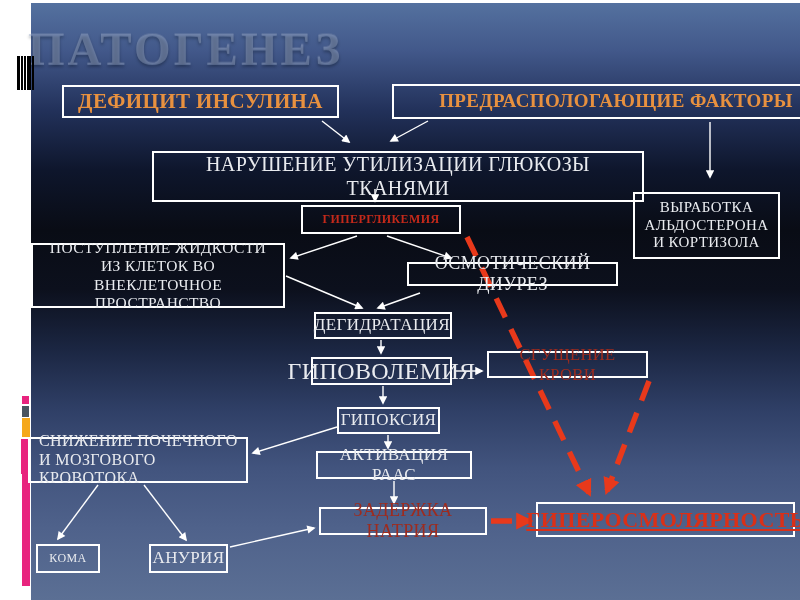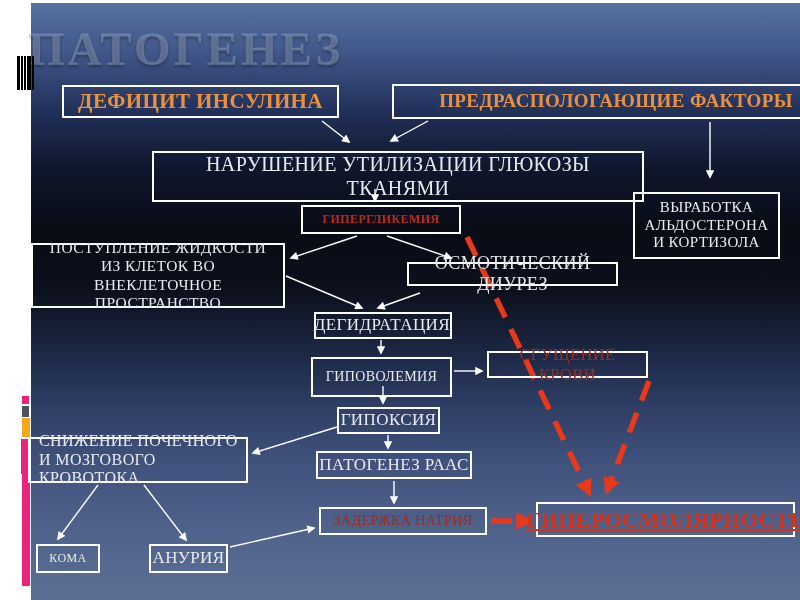--- a/index.html
+++ b/index.html
@@ -38,26 +38,26 @@
     background:transparent;
   }
   .n-deficit       {left:62px; top:85px;  width:277px;height:33px;font-size:21px;font-weight:700;}
   .n-factors       {left:392px;top:84px;  width:448px;height:35px;font-size:19px;font-weight:700;}
   .n-narushenie    {left:152px;top:151px; width:492px;height:51px;font-size:20px;}
   .n-vyrabotka     {left:633px;top:192px; width:147px;height:67px;font-size:15px;}
   .n-giperglikemia {left:301px;top:205px; width:160px;height:29px;font-size:12px;font-weight:700;}
   .n-postuplenie   {left:31px; top:243px; width:254px;height:65px;font-size:15.5px;}
   .n-osmo          {left:407px;top:262px; width:211px;height:24px;font-size:18px;}
   .n-degidratacia  {left:314px;top:312px; width:138px;height:27px;font-size:17px;justify-content:flex-end;}
-  .n-gipovolemia   {left:311px;top:357px; width:141px;height:40px;font-size:14px;}
+  .n-gipovolemia   {left:311px;top:357px; width:141px;height:28px;font-size:24px;}
   .n-sgushenie     {left:487px;top:351px; width:161px;height:27px;font-size:16.5px;}
   .n-gipoksia      {left:337px;top:407px; width:103px;height:27px;font-size:17px;}
   .n-snizhenie     {left:28px; top:437px; width:220px;height:46px;font-size:16px;justify-content:flex-start;text-align:left;padding-left:9px;}
   .n-aktivacia     {left:316px;top:451px; width:156px;height:28px;font-size:17px;}
-  .n-zaderzhka     {left:319px;top:507px; width:168px;height:28px;font-size:14px;}
+  .n-zaderzhka     {left:319px;top:507px; width:168px;height:28px;font-size:18px;}
   .n-giperosmo     {left:536px;top:502px; width:259px;height:35px;font-size:22px;font-weight:700;border-width:2.5px;}
   .n-giperosmo span{text-decoration:underline;}
   .n-koma          {left:36px; top:544px; width:64px;height:29px;font-size:12px;}
   .n-anuria        {left:149px;top:544px; width:79px;height:29px;font-size:17px;text-align:center;}
 </style>
 </head>
 <body>
 
 <div class="slide"></div>
 
@@ -117,17 +117,17 @@
 <div class="node n-postuplenie"><span>ПОСТУПЛЕНИЕ ЖИДКОСТИ
 ИЗ КЛЕТОК ВО
 ВНЕКЛЕТОЧНОЕ ПРОСТРАНСТВО</span></div>
 <div class="node n-osmo"><span>ОСМОТИЧЕСКИЙ ДИУРЕЗ</span></div>
 <div class="node n-degidratacia"><span>ДЕГИДРАТАЦИЯ</span></div>
 <div class="node n-gipovolemia"><span>ГИПОВОЛЕМИЯ</span></div>
 <div class="node n-sgushenie"><span style="color:#9E2B1E;">СГУЩЕНИЕ КРОВИ</span></div>
 <div class="node n-gipoksia"><span>ГИПОКСИЯ</span></div>
 <div class="node n-snizhenie"><span>СНИЖЕНИЕ ПОЧЕЧНОГО
 И МОЗГОВОГО КРОВОТОКА</span></div>
-<div class="node n-aktivacia"><span>ПАТОГЕНЕЗ РААС</span></div>
+<div class="node n-aktivacia"><span>АКТИВАЦИЯ РААС</span></div>
 <div class="node n-zaderzhka"><span style="color:#9E2B1E;">ЗАДЕРЖКА НАТРИЯ</span></div>
 <div class="node n-giperosmo"><span style="color:#D93018;">ГИПЕРОСМОЛЯРНОСТЬ</span></div>
 <div class="node n-koma"><span>КОМА</span></div>
 <div class="node n-anuria"><span>АНУРИЯ</span></div>
 
 </body></html>

